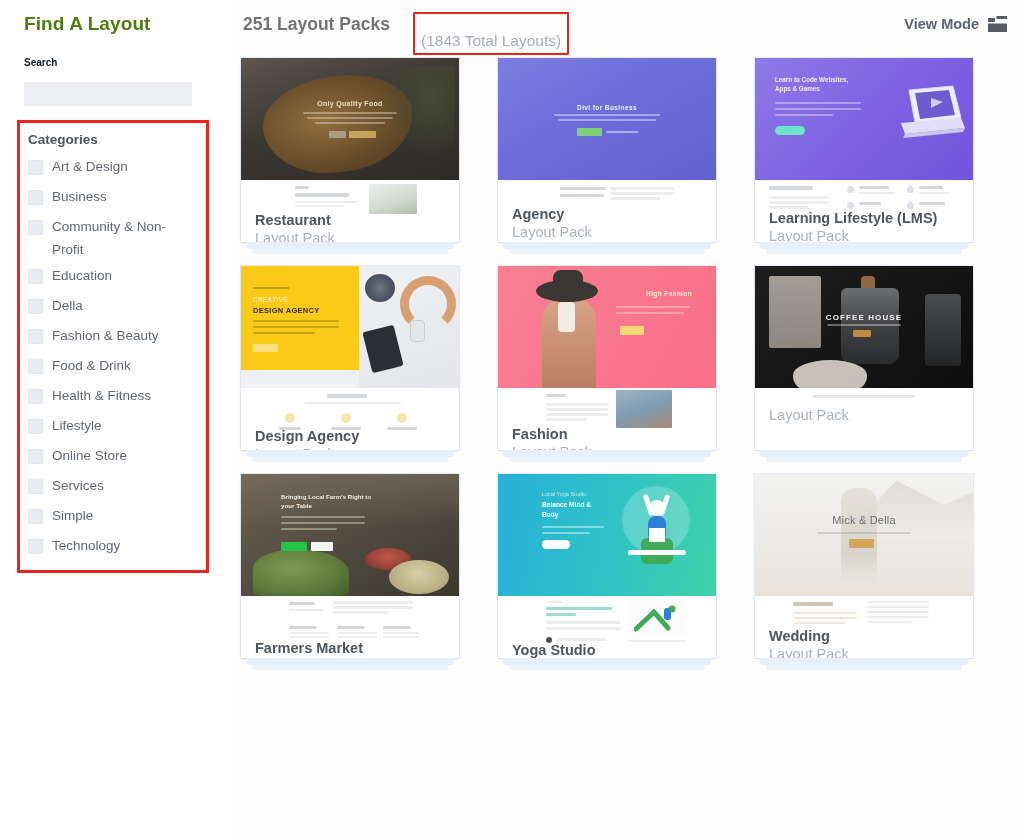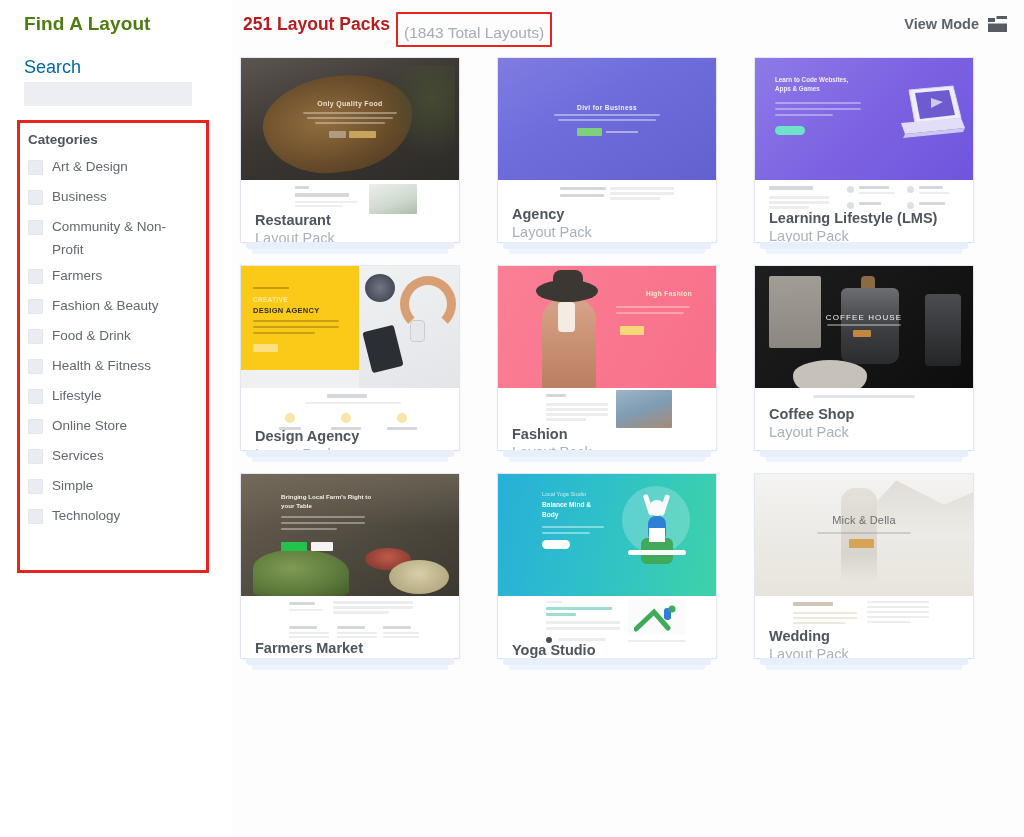--- a/index.html
+++ b/index.html
@@ -13,21 +13,21 @@
   #root { position: relative; width: 1024px; height: 837px; background: #fdfdfe; }
 
   
   .sidebar { position: absolute; left: 0; top: 0; width: 232px; height: 837px; background: #ffffff; }
   .sidebar-title {
     position: absolute; left: 24px; top: 13px;
     font-size: 19px; font-weight: 700; color: #4d7c0f; letter-spacing: .1px;
   }
   .search-label {
     position: absolute; left: 24px; top: 57px;
-    font-size: 18px; font-weight: 400; color: #0369a1;
+    font-size: 10px; font-weight: 700; color: #0f172a;
   }
   .search-input {
     position: absolute; left: 24px; top: 82px; width: 168px; height: 24px;
     background: #eceef2; border: none; outline: none;
     font-family: "Liberation Sans", sans-serif; font-size: 12px; color: #5b6168;
     padding: 0 6px;
   }
 
   .cat-box {
     position: absolute; left: 17px; top: 120px; width: 192px; height: 453px;
@@ -48,25 +48,25 @@
     margin-top: 4px;
   }
   .cat-label {
     font-size: 13.5px; color: #62686f; line-height: 22.5px;
     width: 132px;
   }
 
   
   .hdr-count {
     position: absolute; left: 243px; top: 14px;
-    font-size: 17.5px; font-weight: 700; color: #b91c1c; white-space: nowrap;
+    font-size: 17.5px; font-weight: 700; color: #737373; white-space: nowrap;
   }
   .hdr-total-wrap {
-    position: absolute; left: 396px; top: 12px;
-    border: 2.5px solid #e8241f; padding: 10px 6px 3px 6px; border-radius: 1px;
+    position: absolute; left: 413px; top: 12px;
+    border: 2.5px solid #e8241f; padding: 18px 6px 3px 6px; border-radius: 1px;
   }
   .hdr-total {
     font-size: 15.5px; color: #a6adb6; font-weight: 400; white-space: nowrap;
   }
   .view-mode {
     position: absolute; right: 17px; top: 16px;
     display: flex; align-items: center; gap: 9px;
   }
   .view-mode-label { font-size: 14.5px; font-weight: 700; color: #5d636b; }
   .vm-icon { width: 19px; height: 16px; position: relative; display: block; }
@@ -246,21 +246,21 @@
   .th-coffee .jar {
     position: absolute; right: 12px; top: 28px; width: 36px; height: 72px;
     background: linear-gradient(180deg,#4a4c4f 0%,#232527 100%); border-radius: 4px;
   }
   .th-coffee .bowl {
     position: absolute; left: 38px; bottom: -2px; width: 74px; height: 30px;
     background: #d9d4cb; border-radius: 50% 50% 14px 14px; opacity: .9;
   }
   .th-coffee .h1 {
     position: absolute; left: 0; right: 0; top: 47px; text-align: center;
-    font-size: 8px; font-weight: 400; color: #f2f1ee; letter-spacing: 1.1px;
+    font-size: 8px; font-weight: 700; color: #f2f1ee; letter-spacing: 1.1px;
   }
   .th-coffee .btn {
     position: absolute; left: 98px; top: 64px; width: 18px; height: 7px;
     background: #c4873f; border-radius: 1px;
   }
   .th-coffee .p { position: absolute; background: rgba(235,232,226,.4); height: 1.5px; border-radius: 1px; }
 
   
   .th-farm { background: linear-gradient(150deg,#6e6152 0%,#4f4a40 55%,#3b3830 100%); }
   .th-farm .veg1 {
@@ -368,21 +368,25 @@
         <div class="cat-item">
           <span class="cat-cb"></span>
           <span class="cat-label">Business</span>
         </div>
         <div class="cat-item">
           <span class="cat-cb"></span>
           <span class="cat-label">Community &amp; Non-Profit</span>
         </div>
         <div class="cat-item">
           <span class="cat-cb"></span>
-          <span class="cat-label">Farmers</span>
+          <span class="cat-label">Education</span>
+        </div>
+        <div class="cat-item">
+          <span class="cat-cb"></span>
+          <span class="cat-label">Della</span>
         </div>
         <div class="cat-item">
           <span class="cat-cb"></span>
           <span class="cat-label">Fashion &amp; Beauty</span>
         </div>
         <div class="cat-item">
           <span class="cat-cb"></span>
           <span class="cat-label">Food &amp; Drink</span>
         </div>
         <div class="cat-item">
@@ -603,21 +607,20 @@
           <div class="knob"></div>
           <div class="pot"></div>
           <div class="bowl"></div>
           <div class="h1">COFFEE HOUSE</div>
           <div class="p" style="left:72px;top:58px;width:74px;"></div>
           <div class="btn"></div>
         </div>
         <div class="body">
           <div class="bw" style="left:58px;top:7px;width:102px;height:3px;background:#e3e5e9;"></div>
           <div class="titles" style="padding-top:18px;">
-            <div class="t-main">Coffee Shop</div>
             <div class="t-sub">Layout Pack</div>
           </div>
         </div>
       </div>
       <div class="card-stack"></div>
       <div class="card-stack2"></div>
     </div>
 
     <div class="card">
       <div class="card-inner">

